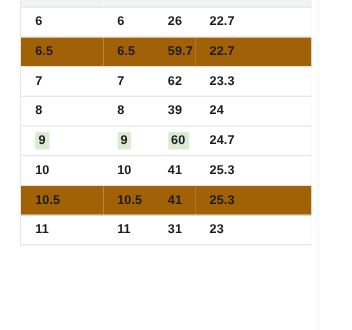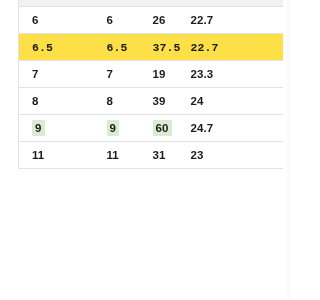--- a/index.html
+++ b/index.html
@@ -53,22 +53,21 @@
     font-weight: bold;
     color: #1c1c1c;
     letter-spacing: 0.1px;
     vertical-align: middle;
     white-space: nowrap;
     height: 27px;
     box-sizing: border-box;
   }
 
   table.size-table tr.row-odd td {
-    background: #fde047;
-    font-family: Liberation Mono, monospace;
+    background: #a16207;
   }
   table.size-table tr.row-even td {
     background: #ffffff;
   }
 
   
   table.size-table td:first-child {
     border-left: 1px solid #e3e3e3;
   }
   table.size-table td:last-child {
@@ -122,40 +121,52 @@
           </tr>
           <tr class="row-even">
             <td><span>6</span></td>
             <td><span>6</span></td>
             <td><span>26</span></td>
             <td><span>22.7</span></td>
           </tr>
           <tr class="row-odd">
             <td><span>6.5</span></td>
             <td><span>6.5</span></td>
-            <td><span>37.5</span></td>
+            <td><span>59.7</span></td>
             <td><span>22.7</span></td>
           </tr>
           <tr class="row-even">
             <td><span>7</span></td>
             <td><span>7</span></td>
-            <td><span>19</span></td>
+            <td><span>62</span></td>
             <td><span>23.3</span></td>
           </tr>
           <tr class="row-even">
             <td><span>8</span></td>
             <td><span>8</span></td>
             <td><span>39</span></td>
             <td><span>24</span></td>
           </tr>
           <tr class="row-even">
             <td><span class="hl">9</span></td>
             <td><span class="hl">9</span></td>
             <td><span class="hl">60</span></td>
             <td><span>24.7</span></td>
+          </tr>
+          <tr class="row-even">
+            <td><span>10</span></td>
+            <td><span>10</span></td>
+            <td><span>41</span></td>
+            <td><span>25.3</span></td>
+          </tr>
+          <tr class="row-odd">
+            <td><span>10.5</span></td>
+            <td><span>10.5</span></td>
+            <td><span>41</span></td>
+            <td><span>25.3</span></td>
           </tr>
           <tr class="row-even">
             <td><span>11</span></td>
             <td><span>11</span></td>
             <td><span>31</span></td>
             <td><span>23</span></td>
           </tr>
         </tbody>
     </table>
   </div>

